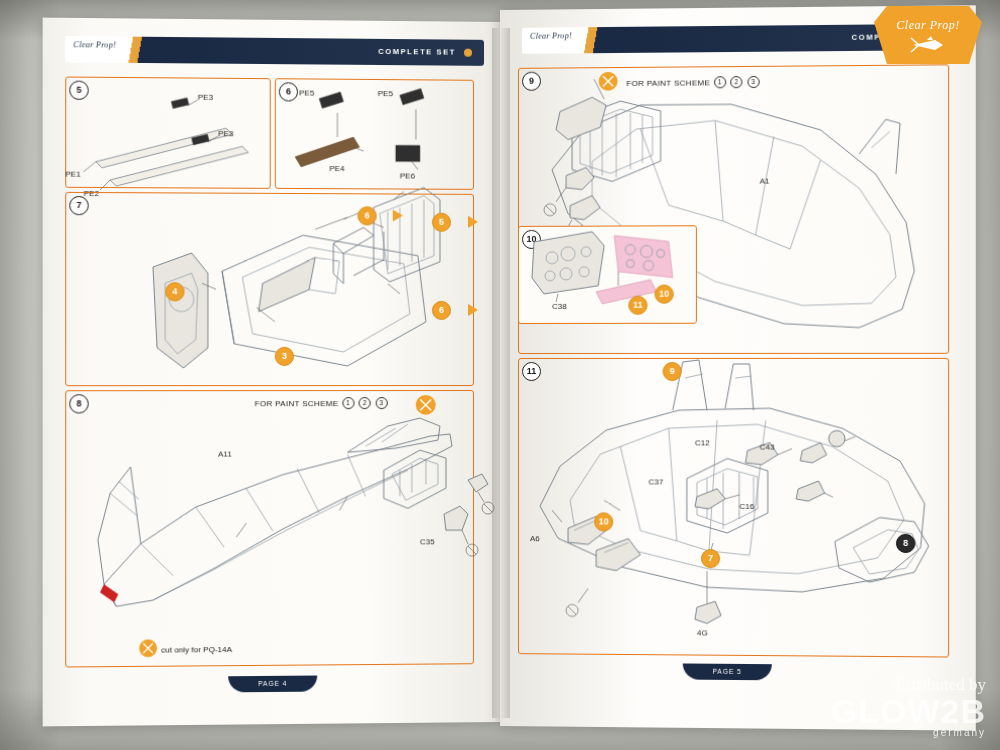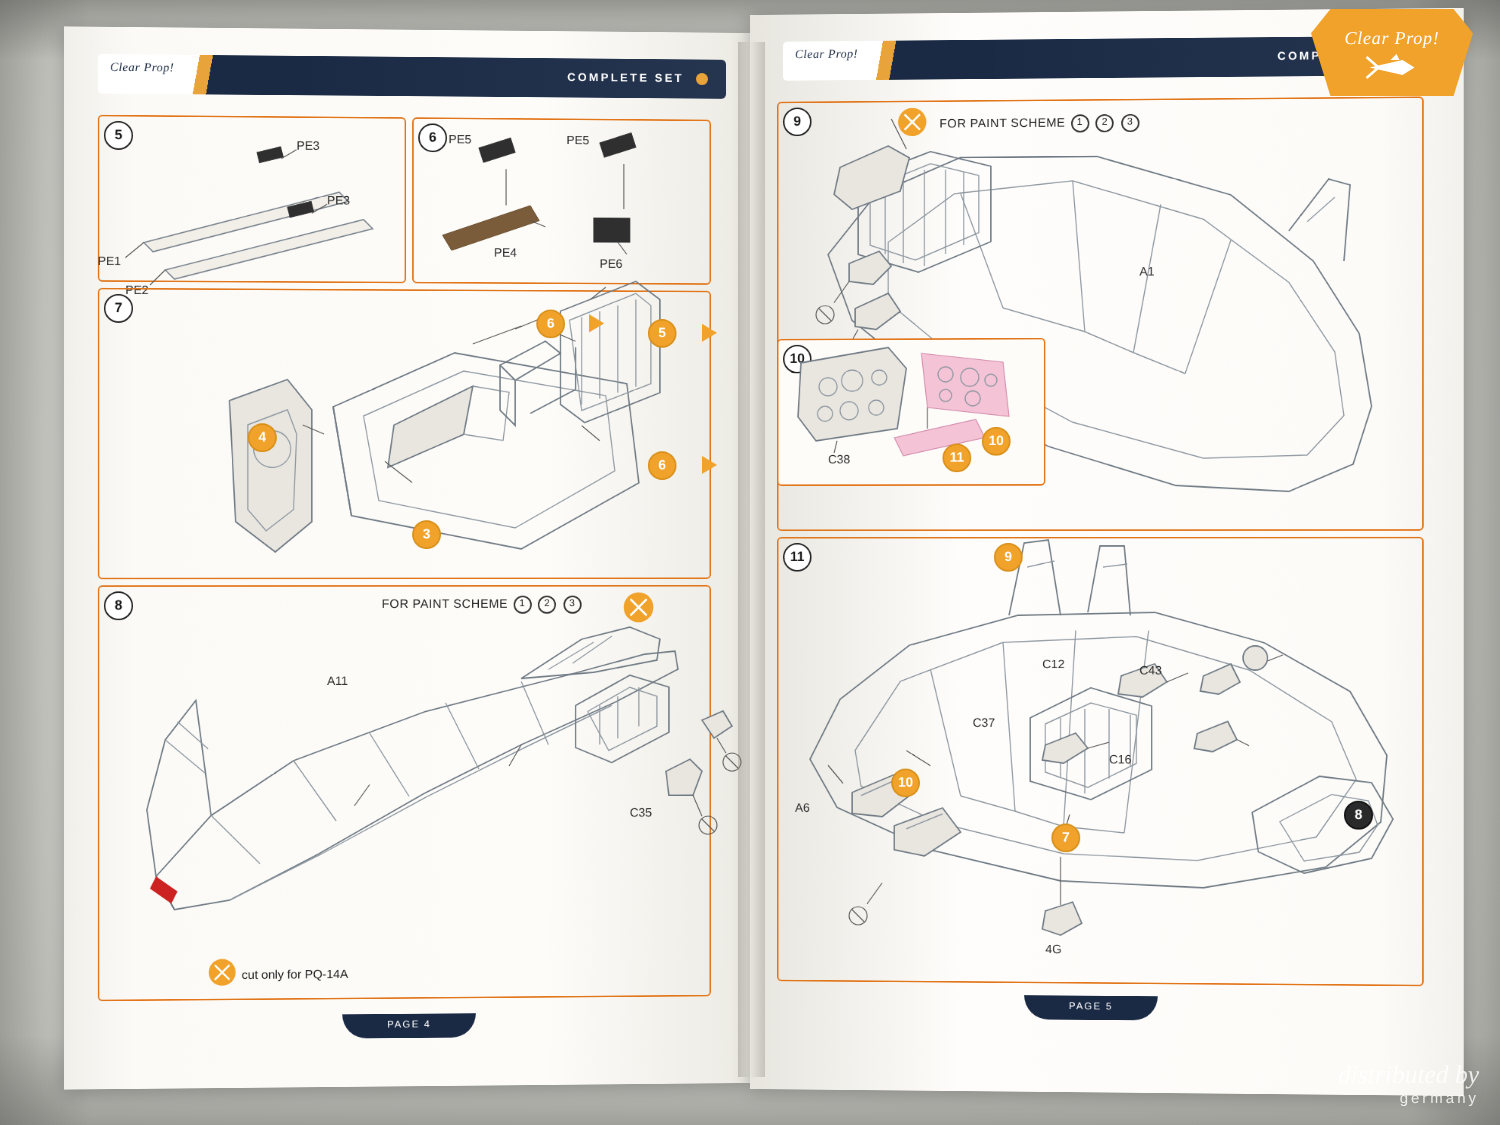--- a/index.html
+++ b/index.html
@@ -132,21 +132,21 @@
   }
   .logo .plane{
     position:absolute;left:50%;top:30px;width:38px;height:18px;margin-left:-19px;
   }
 
   
   .wm{
     position:absolute;right:14px;bottom:12px;text-align:right;
     color:#ffffff;opacity:.82;pointer-events:none;
   }
-  .wm .l1{font-size:17px;font-style:italic;font-family:"Liberation Serif",serif;}
+  .wm .l1{font-size:17px;font-family:"Liberation Serif",serif;}
   .wm .l2{font-size:34px;font-weight:bold;letter-spacing:1px;line-height:.95;}
   .wm .l3{font-size:10px;letter-spacing:2px;}
 </style>
 </head>
 <body>
 
 <div id="photo"></div>
 
 <div class="spread">
 
@@ -447,14 +447,15 @@
   <div class="txt">Clear Prop!</div>
   <svg class="plane" viewBox="0 0 38 18">
     <path d="M4,9 L26,4 L34,9 L26,14 Z" fill="#ffffff"></path>
     <path d="M18,4 L22,0 L24,4 Z" fill="#ffffff"></path>
     <path d="M10,9 L2,2 M10,9 L2,16" stroke="#ffffff" stroke-width="1.6" fill="none"></path>
   </svg>
 </div>
 
 <div class="wm">
   <div class="l1">distributed by</div>
+  <div class="l2">GLOW2B</div>
   <div class="l3">germany</div>
 </div>
 
 </body></html>

